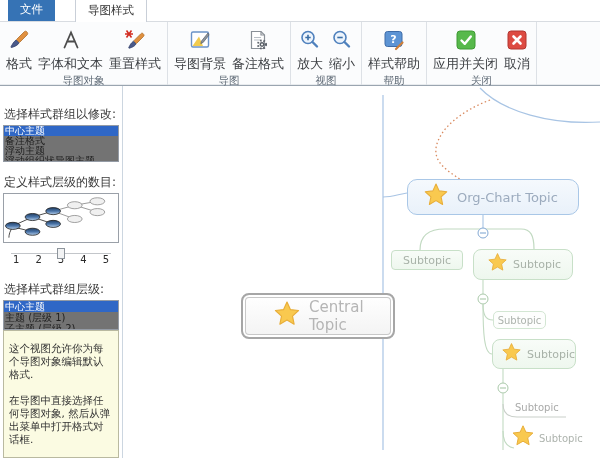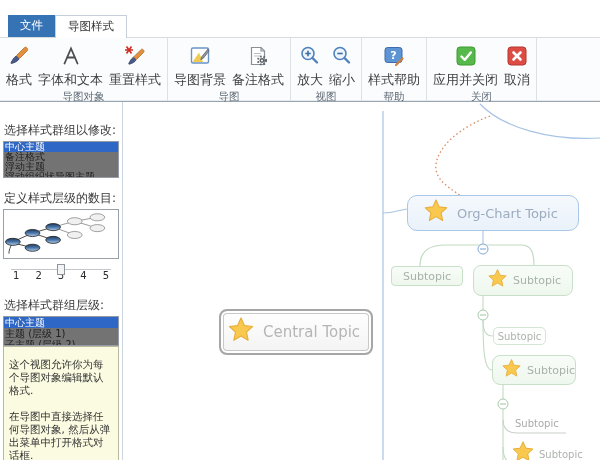--- a/index.html
+++ b/index.html
@@ -1,25 +1,25 @@
 <!DOCTYPE html>
 <html><head>
 <meta charset="utf-8">
 <style>
   * { margin:0; padding:0; box-sizing:border-box; }
   html,body { width:600px; height:460px; overflow:hidden; background:#fff;
     font-family:"DejaVu Sans", sans-serif; }
 
   
-  .tabbar { height:38px; display:flex; align-items:flex-end; background:#fff;
+  .tabbar { height:22px; display:flex; align-items:flex-end; background:#fff;
     border-bottom:1px solid #d8dce1; }
   .tab { font-size:11.5px; padding:3px 12px 4px; cursor:default; white-space:nowrap; }
   .tab-file { background:#3673b5; color:#fff; margin-left:8px; }
   .tab-active { background:#fff; color:#333; border:1px solid #c9cfd8; border-bottom:none;
-    margin-left:0; position:relative; top:1px; }
+    margin-left:20px; position:relative; top:1px; }
 
   
   .ribbon { height:64px; display:flex; background:#fbfcfd;
     border-bottom:1px solid #9aa5b0; box-shadow:0 -1px 0 #e8ebee inset; }
   .rgroup { display:flex; flex-direction:column; border-right:1px solid #dde1e6; padding:0 3px; }
   .rbuttons { flex:1; display:flex; align-items:flex-start; }
   .rbtn { display:flex; flex-direction:column; align-items:center; padding:6px 2px 0; margin:0 1px; }
   .rbtn .ic { width:24px; height:24px; }
   .rbtn .lbl { font-size:13px; color:#3c3f43; white-space:nowrap; margin-top:3px; }
   .rgroup-label { font-size:10.5px; color:#5f6a76; text-align:center; padding:1px 6px 3px; white-space:nowrap; }
@@ -49,23 +49,23 @@
     background:#f2f3f4; border:1px solid #8e959c; }
   .ticks { display:flex; justify-content:space-between; margin:1px 10px 0; font-size:10px; color:#2b2b2b; }
   .note { flex:1; margin-top:0; background:#fbfbe2; border:1px solid #b9b9a0;
     padding:11px 5px; font-size:10.5px; line-height:13px; color:#333; }
   .note p + p { margin-top:13px; }
 
   
   .canvas { position:relative; flex:1; background:#fff; overflow:hidden; }
   .wires { position:absolute; left:0; top:0; }
   .topic { position:absolute; display:flex; align-items:center; }
-  .central { left:96px; top:207px; width:154px; height:46px; border:2px solid #a6a6a6;
+  .central { left:118px; top:207px; width:154px; height:46px; border:2px solid #a6a6a6;
     border-radius:8px; background:linear-gradient(#ffffff,#f3f3f3);
-    box-shadow:inset 0 0 0 2px #ffffff, inset 0 0 0 3px #c8c8c8; padding-left:6px; }
+    box-shadow:inset 0 0 0 2px #ffffff, inset 0 0 0 3px #c8c8c8; padding-left:30px; }
   .central .t { font-size:15px; color:#b5b5b5; margin-left:8px; }
   .orgchart { left:284px; top:93px; width:172px; height:36px; border:1px solid #a9c7e7;
     border-radius:10px; background:linear-gradient(#f5f9fd,#e9f1fa); padding-left:15px; }
   .orgchart .t { font-size:13px; color:#9cabbe; margin-left:8px; }
   .subbox { border:1px solid #c8e0c8; background:linear-gradient(#f8fcf8,#eef7ee); }
   .sub-left { left:268px; top:164px; width:72px; height:20px; border-radius:4px; justify-content:center; }
   .sub-left .t { font-size:11px; color:#a8b2a8; }
   .sub-right { left:350px; top:163px; width:100px; height:31px; border-radius:8px; padding-left:13px; }
   .sub-right .t, .sub-star2 .t { font-size:11px; color:#a8b2a8; margin-left:5px; }
   .sub-small { left:370px; top:225px; width:53px; height:18px; border-radius:5px; justify-content:center;

